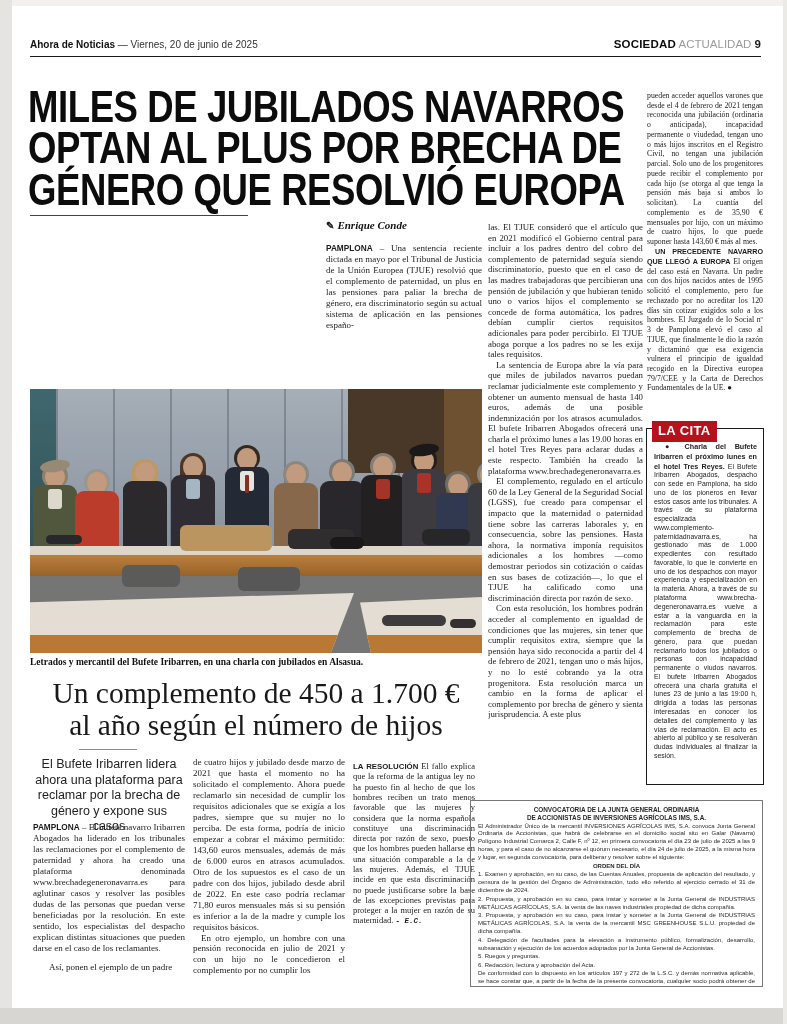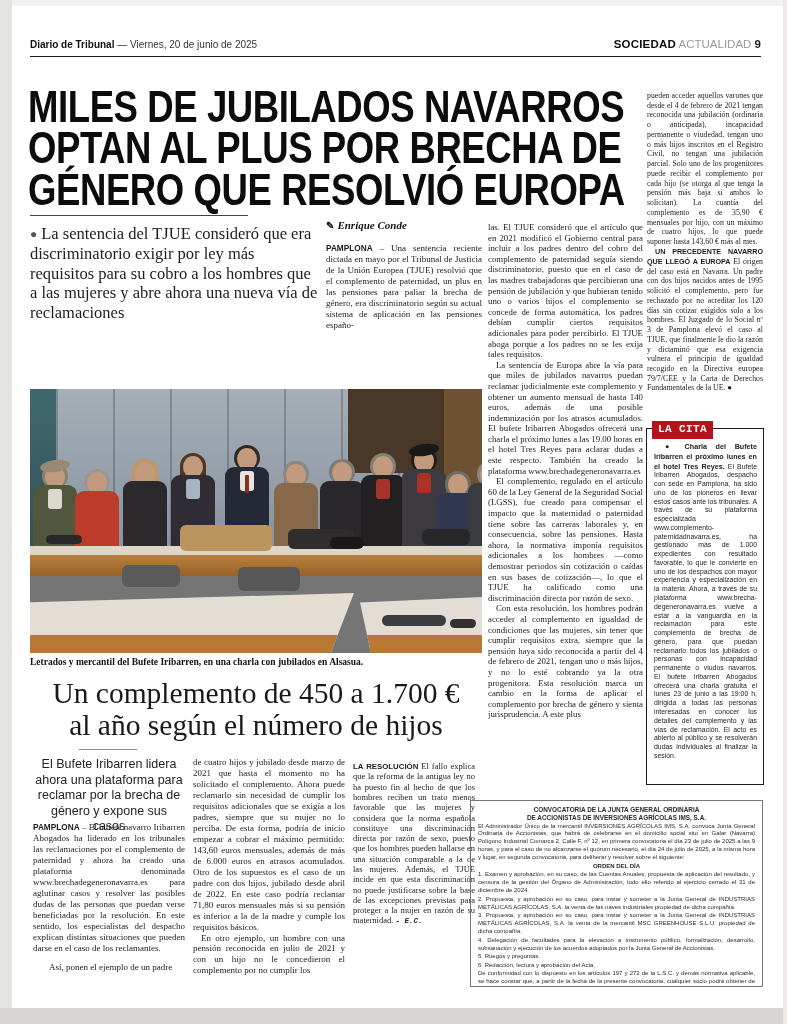--- a/index.html
+++ b/index.html
@@ -90,57 +90,54 @@
        font-size:9px;line-height:1.22;}
   #a2c1{left:33px;top:822px;width:152px;height:178px;overflow:hidden;}
   #a2c2{left:193px;top:757px;width:152px;height:246px;overflow:hidden;}
   #a2c3{left:353px;top:757px;width:122px;height:246px;overflow:hidden;font-size:8.5px;line-height:1.21;}
   .sig{font-family:Liberation Mono, monospace;font-weight:bold;font-style:italic;font-size:7.5px;}
 
   
   .lacita{position:absolute;left:646px;top:428px;width:118px;height:357px;border:1px solid #1a1a1a;
           box-sizing:border-box;padding:13px 6px 4px 7px;font-size:6.9px;line-height:1.27;
           text-align:justify;color:#222;}
-  .lacita-label{position:absolute;top:-8px;left:5px;color:#fff;font-weight:bold;font-size:11px;
-          padding:2px 6px;letter-spacing:.4px;font-family:Liberation Mono, monospace;}
+  .lacita-label{position:absolute;top:-8px;left:5px;color:#fff;font-weight:bold;font-size:13px;
+          padding:2px 6px;letter-spacing:.4px;}
   .lacita b{font-size:7.2px;margin-left:11px;}
 
   
   .legal{position:absolute;left:470px;top:800px;width:293px;height:187px;border:1px solid #777;
          box-sizing:border-box;padding:5px 7px;font-size:6px;line-height:1.3;color:#2a2a2a;
          text-align:justify;overflow:hidden;}
   .legal .t{text-align:center;font-weight:bold;font-size:6.4px;line-height:1.3;}
   .legal .orden{text-align:center;font-weight:bold;margin-top:1px;}
   .legal .itm{margin-top:1px;}
 </style>
 </head>
 <body>
 
 <div class="screen">
   <div class="edge t"></div>
   <div class="edge l"></div>
   <div class="edge b"></div>
   <div class="edge r"></div>
 
   <div class="mast">
-    <div><span class="paper">Diario de Tribunal</span><span class="date"> — Viernes, 20 de junio de 2025</span></div>
+    <div><span class="paper">Ahora de Noticias</span><span class="date"> — Viernes, 20 de junio de 2025</span></div>
     <div><span class="sec">SOCIEDAD</span><span class="sec2"> ACTUALIDAD </span><span class="pnum">9</span></div>
   </div>
   <div class="mast-rule"></div>
 
   <h1 class="headline" style="margin:0;">
     <div class="hl-line">MILES DE JUBILADOS NAVARROS</div>
     <div class="hl-line">OPTAN AL PLUS POR BRECHA DE</div>
     <div class="hl-line">GÉNERO QUE RESOLVIÓ EUROPA</div>
   </h1>
 
   <div class="sf-rule"></div>
-  <div class="sf">
-    <span class="bullet">●</span><span>La sentencia del TJUE consideró que era discriminatorio exigir por ley más requisitos para su cobro a los hombres que a las mujeres y abre ahora una nueva vía de reclamaciones</span>
-  </div>
 
   <div class="byline">
     <span class="bi">✎</span><span>Enrique Conde</span>
   </div>
 
   <div class="bcol" id="col1">
     <p><b class="runin">PAMPLONA</b><span> – Una sentencia reciente dictada en mayo por el Tribunal de Justicia de la Unión Europea (TJUE) resolvió que el complemento de paternidad, un plus en las pensiones para paliar la brecha de género, era discriminatorio según su actual sistema de aplicación en las pensiones españo-</span></p>
   </div>
 
   <div class="bcol" id="col2">

